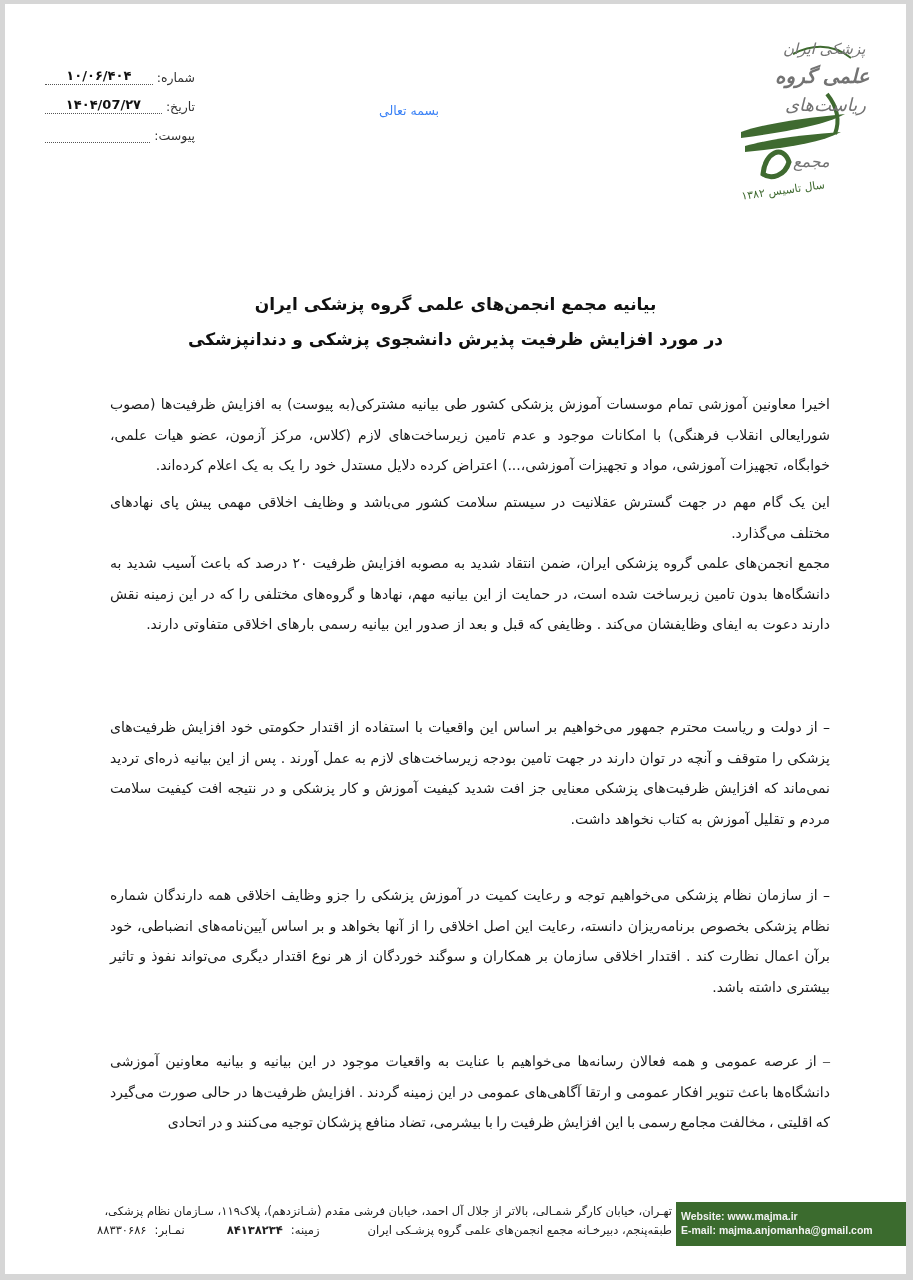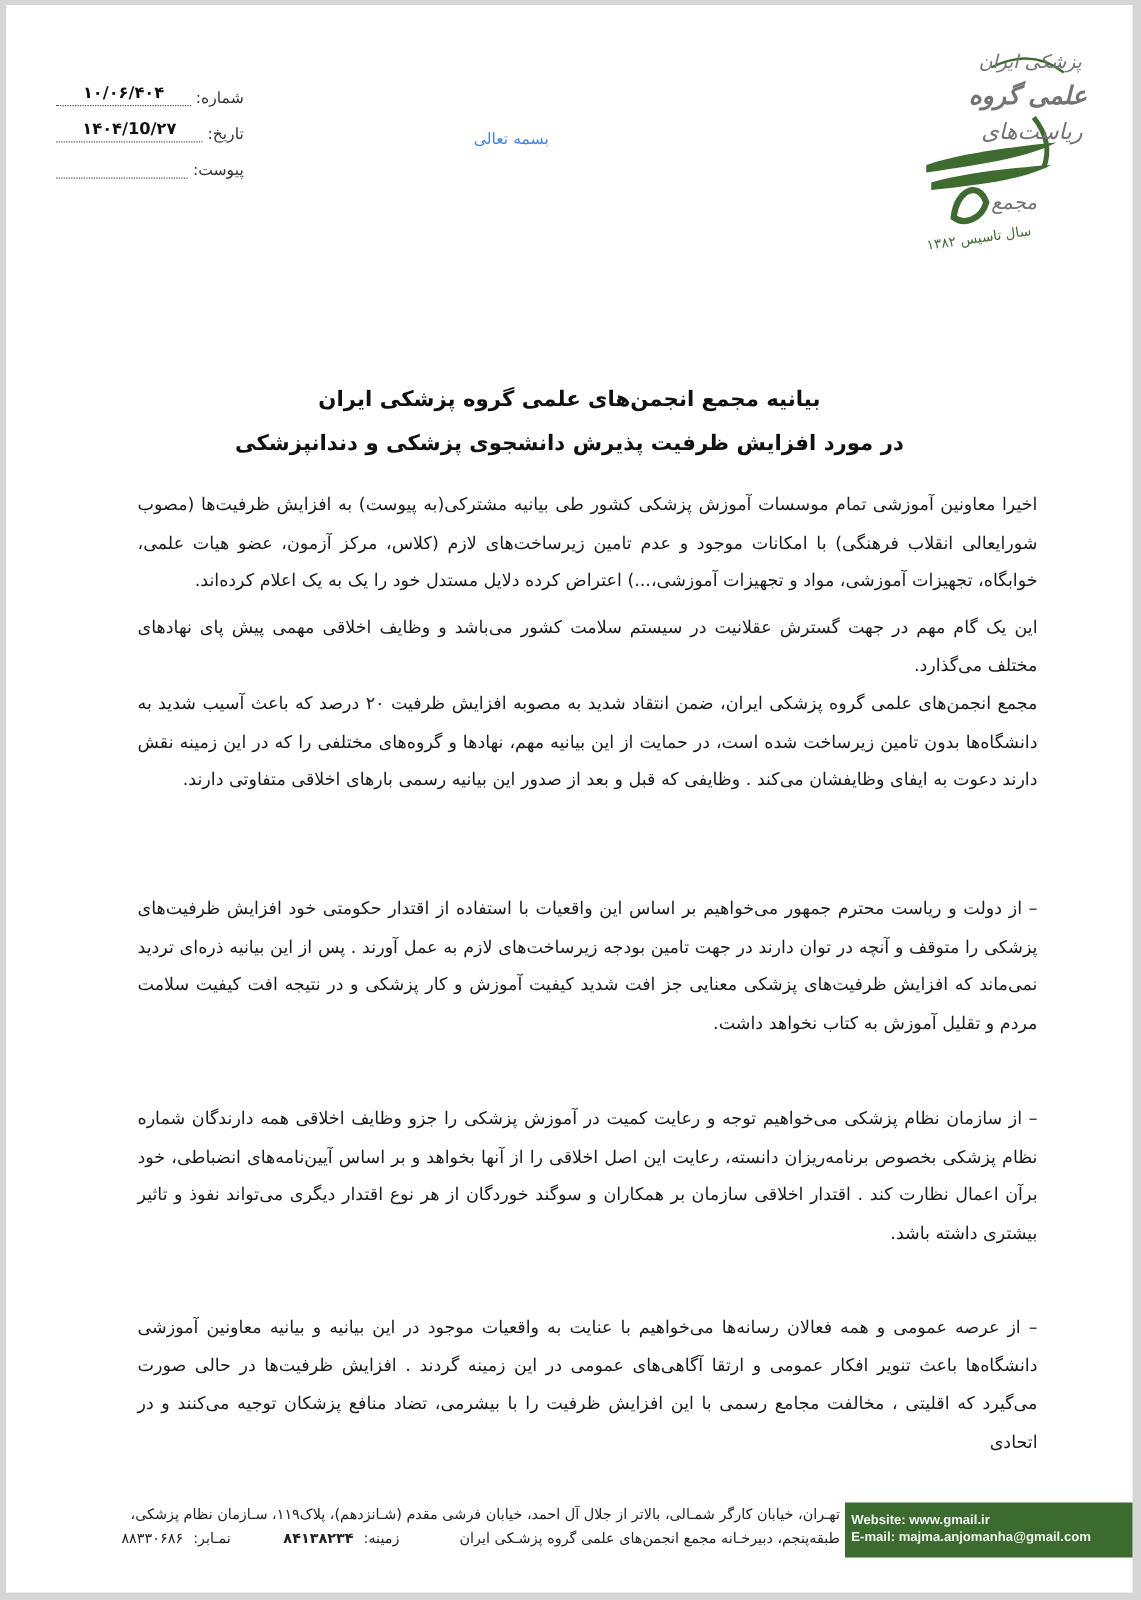--- a/index.html
+++ b/index.html
@@ -8,40 +8,40 @@
     .page {
       position: absolute; left: 5px; top: 4px; width: 901px; height: 1270px;
       background: #ffffff;
     }
     
     .meta { position: absolute; left: 40px; top: 52px; width: 150px; direction: rtl; }
     .meta-row { position: relative; height: 29px; display: flex; align-items: flex-end; }
     .meta-label { font-size: 12.5px; color: #333; white-space: nowrap; margin-left: 4px; }
     .meta-line {
       flex: 1; height: 18px; border-bottom: 1.5px dotted #555; position: relative;
-      display: flex; align-items: flex-start; justify-content: center;
+      display: flex; align-items: center; justify-content: center;
     }
     .meta-value { font-size: 13px; font-weight: bold; letter-spacing: 1px; color: #111; padding-bottom: 1px; direction: ltr; }
     .bismillah { position: absolute; left: 374px; top: 99px; font-size: 12.5px; color: #3b82f6; direction: rtl; }
     
     .logo { position: absolute; left: 718px; top: 30px; width: 150px; height: 170px; }
     .logo-line { position: absolute; direction: rtl; color: #737373; font-family: "DejaVu Serif", serif; font-style: italic; white-space: nowrap; }
     .logo-year { position: absolute; left: 18px; top: 150px; color: #3f6a30; font-size: 11px; direction: rtl; transform: rotate(-8deg); white-space: nowrap; }
     
-    .title { position: absolute; left: 0; width: 901px; text-align: center; direction: rtl; font-weight: bold; font-size: 17px; color: #111; margin-top: 16px; }
+    .title { position: absolute; left: 0; width: 901px; text-align: center; direction: rtl; font-weight: bold; font-size: 17px; color: #111; }
     .title-1 { top: 290px; }
     .title-2 { top: 325px; }
     
     .body { position: absolute; left: 105px; width: 720px; direction: rtl; text-align: justify; font-size: 14px; line-height: 30.5px; color: #1a1a1a; }
     .p1 { top: 385px; }
     .p2 { top: 483px; }
     .p3 { top: 544px; }
     .p4 { top: 708px; }
     .p5 { top: 876px; }
-    .p6 { top: 1043px; }
+    .p6 { top: 1043px; font-family: Liberation Serif, serif; }
     
     .footer-addr { position: absolute; left: 55px; top: 1198px; width: 612px; direction: rtl; font-size: 11.5px; color: #222; line-height: 19px; }
     .footer-row2 { display: flex; direction: rtl; gap: 0; }
     .footer-row2 span { white-space: nowrap; }
     .footer-box {
       position: absolute; left: 671px; top: 1198px; width: 230px; height: 44px;
       background: #3b6b2e; color: #f2f2f2; font-weight: bold; font-size: 10.5px;
       padding: 7px 5px; line-height: 14px; font-family: "Liberation Sans", sans-serif;
     }
     .footer-box div { white-space: nowrap; }
@@ -54,21 +54,21 @@
   <div class="meta">
     <div class="meta-row">
       <span class="meta-label">شماره:</span>
       <span class="meta-line">
         <span class="meta-value">۱۰/۰۶/۴۰۴</span>
       </span>
     </div>
     <div class="meta-row">
       <span class="meta-label">تاریخ:</span>
       <span class="meta-line">
-        <span class="meta-value">۱۴۰۴/10/۲۷</span>
+        <span class="meta-value">۱۴۰۴/07/۲۷</span>
       </span>
     </div>
     <div class="meta-row">
       <span class="meta-label">پیوست:</span>
       <span class="meta-line">
         <span class="meta-value"></span>
       </span>
     </div>
   </div>
 
@@ -103,17 +103,17 @@
     <div>تهـران، خیابان کارگر شمـالی، بالاتر از جلال آل احمد، خیابان فرشی مقدم (شـانزدهم)، پلاک۱۱۹، سـازمان نظام پزشکی،</div>
     <div class="footer-row2">
       <span>طبقه‌پنجم، دبیرخـانه مجمع انجمن‌های علمی گروه پزشـکی ایران</span>
       <span style="margin-right:48px;">زمینه:</span>
       <span style="margin-right:8px;font-weight:bold;">۸۴۱۳۸۲۳۴</span>
       <span style="margin-right:42px;">نمـابر:</span>
       <span style="margin-right:8px;">۸۸۳۳۰۶۸۶</span>
     </div>
   </div>
   <div class="footer-box">
-    <div>Website: www.gmail.ir</div>
+    <div>Website: www.majma.ir</div>
     <div>E-mail: majma.anjomanha@gmail.com</div>
   </div>
 
 </div>
 
 </body></html>

